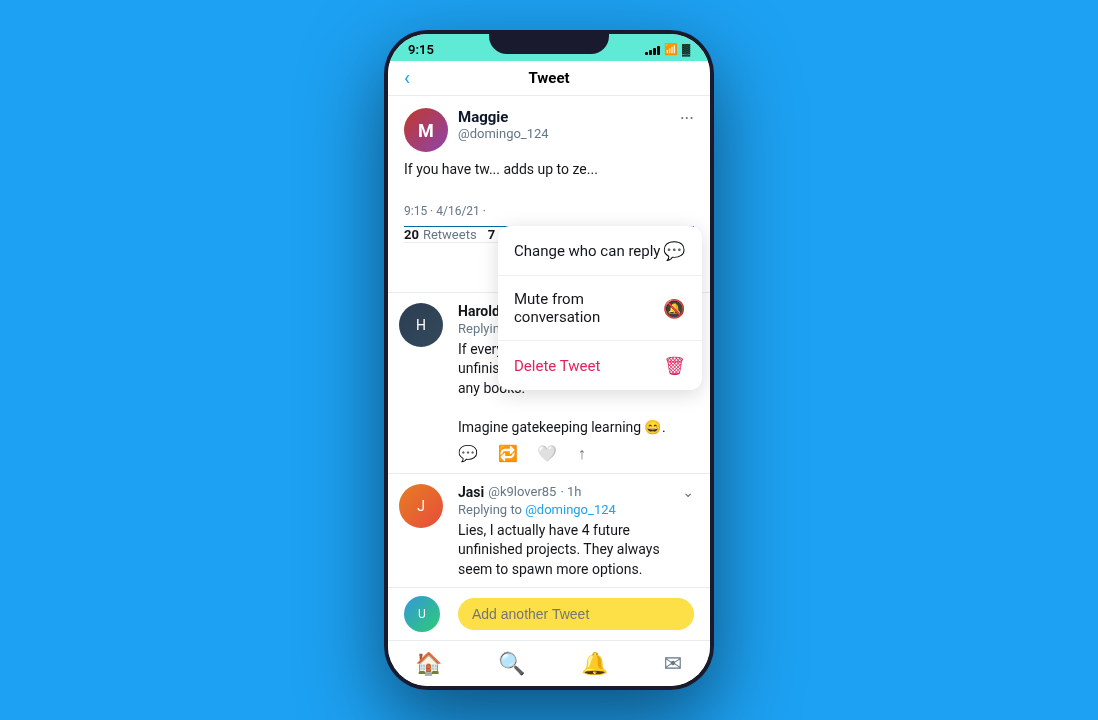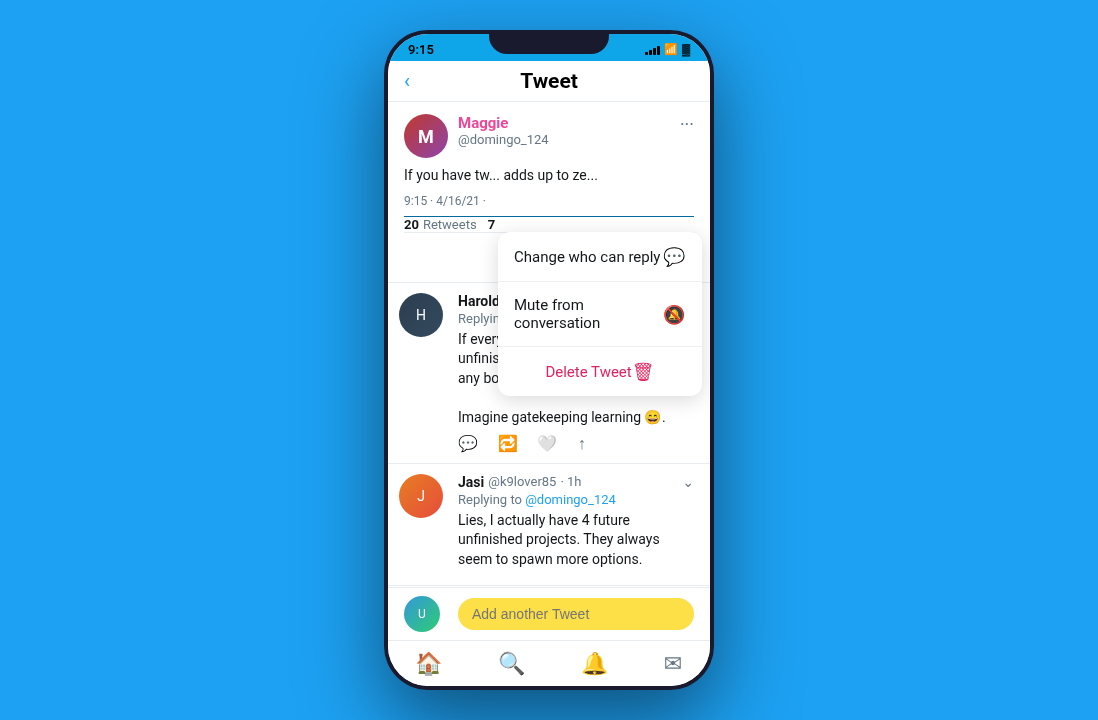--- a/index.html
+++ b/index.html
@@ -30,21 +30,21 @@
       height: 100%;
       background: #fff;
       border-radius: 40px;
       overflow: hidden;
       display: flex;
       flex-direction: column;
     }
 
     
     .status-bar {
-      background: #0ea5e9;
+      background: #5eead4;
       padding: 8px 20px 4px;
       display: flex;
       justify-content: space-between;
       align-items: center;
       flex-shrink: 0;
     }
 
     .status-time {
       font-size: 13px;
       font-weight: 600;
@@ -89,21 +89,21 @@
 
     .back-arrow {
       position: absolute;
       left: 16px;
       color: #1da1f2;
       font-size: 20px;
       cursor: pointer;
     }
 
     .nav-title {
-      font-size: 21px;
+      font-size: 15px;
       font-weight: 700;
       color: #000;
     }
 
     
     .content {
       flex: 1;
       overflow-y: auto;
       background: #fff;
       position: relative;
@@ -173,39 +173,39 @@
       margin-right: 10px;
     }
 
     .user-info {
       flex: 1;
     }
 
     .user-name {
       font-size: 15px;
       font-weight: 700;
-      color: #ec4899;
+      color: #0f172a;
     }
 
     .user-handle {
       font-size: 13px;
       color: #657786;
     }
 
     .tweet-more {
       color: #657786;
       font-size: 18px;
       cursor: pointer;
     }
 
     .tweet-text {
       font-size: 14px;
       color: #14171a;
       line-height: 1.4;
-      margin-bottom: 8px;
+      margin-bottom: 24px;
     }
 
     .tweet-meta {
       font-size: 12px;
       color: #657786;
       margin-bottom: 8px;
     }
 
     .tweet-stats {
       font-size: 13px;
@@ -371,21 +371,20 @@
       display: flex;
       align-items: center;
       justify-content: space-between;
       padding: 14px 16px;
       cursor: pointer;
       border-bottom: 1px solid #f0f0f0;
     }
 
     .dropdown-item:last-child {
       border-bottom: none;
-      justify-content: center;
     }
 
     .dropdown-item-label {
       font-size: 15px;
       color: #14171a;
     }
 
     .dropdown-item-label.delete {
       color: #e0245e;
     }

